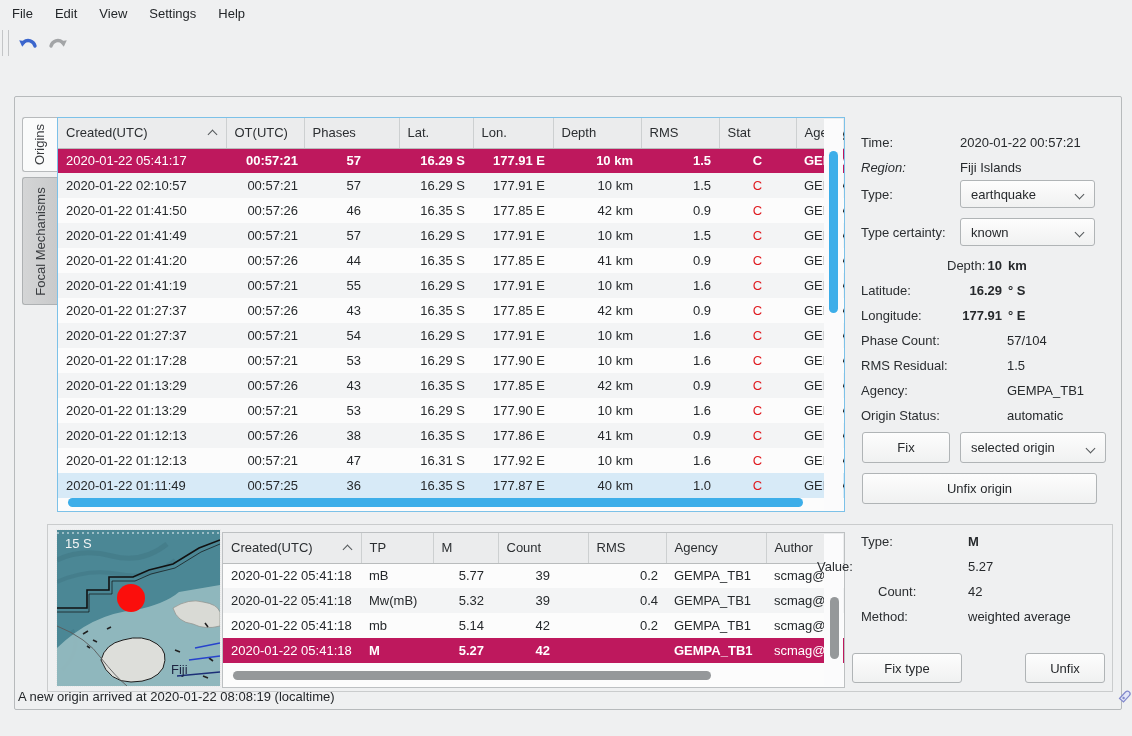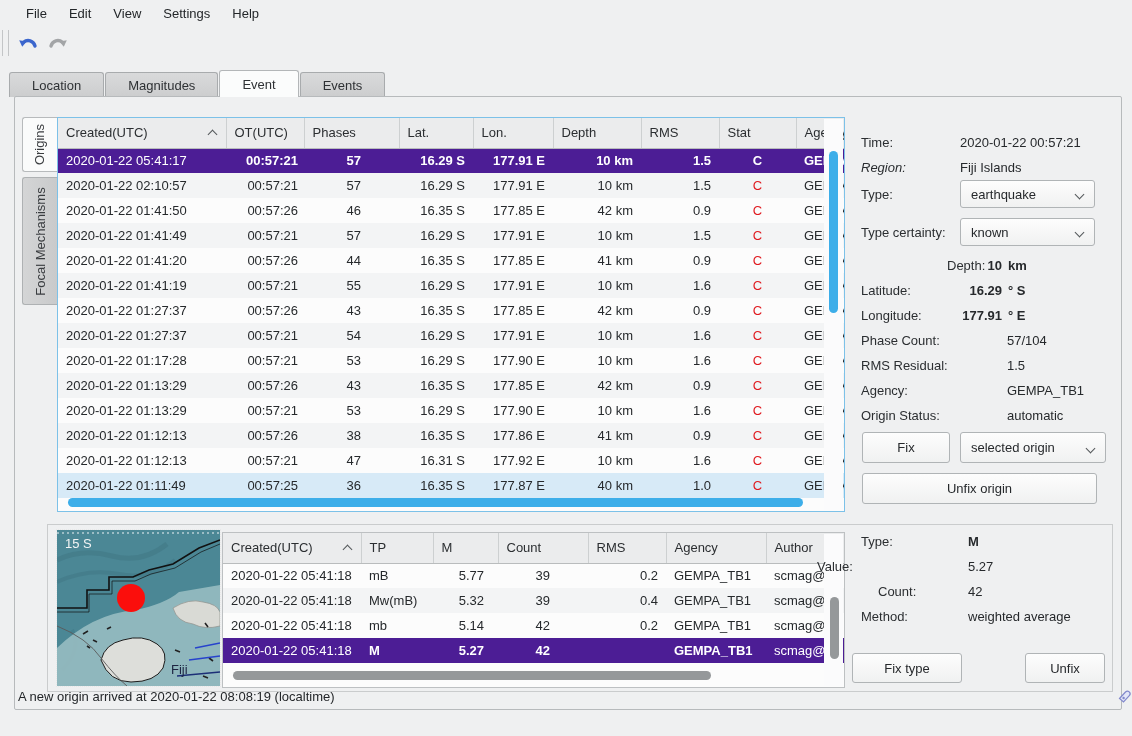--- a/index.html
+++ b/index.html
@@ -4,21 +4,21 @@
 <style>
   * { box-sizing: border-box; margin: 0; padding: 0; }
   html,body { width:1132px; height:736px; }
   body {
     font-family: "Liberation Sans", sans-serif;
     font-size: 13px; color:#26292c; background:#eff0f1; overflow:hidden;
   }
   .app { position:relative; width:1132px; height:736px; }
 
   
-  .menubar { position:absolute; left:0; top:0; width:100%; height:26px; display:flex; align-items:center; padding-left:15px; }
+  .menubar { position:absolute; left:0; top:0; width:100%; height:26px; display:flex; align-items:center; padding-left:1px; }
   .menu-item { padding:4px 11px; color:#232629; cursor:default; }
 
   
   .toolbar { position:absolute; left:0; top:26px; width:100%; height:34px; display:flex; align-items:center; }
   .tool-handle { width:7px; height:26px; border-left:1px solid #c3c5c7; border-right:1px solid #c3c5c7; margin:0 6px 0 2px; }
   .tool-btn { width:26px; height:26px; display:flex; align-items:center; justify-content:center; margin-right:4px; }
 
   
   .tabbar { position:absolute; left:9px; top:70px; height:27px; display:flex; align-items:flex-end; }
   .tab {
@@ -43,21 +43,21 @@
   .tablebox { position:absolute; background:#fcfcfc; overflow:hidden; }
   .tablebox.focusblue { border:1px solid #7cc1e8; }
   .tablebox.plain { border:1px solid #bdc0c2; }
   table { border-collapse:collapse; table-layout:fixed; }
   th {
     height:30px; background:#ebeced; border-right:1px solid #cdd0d1; border-bottom:1px solid #b9bcbd;
     font-weight:normal; text-align:left; padding:0 0 0 8px; color:#2b2e31; position:relative; white-space:nowrap; overflow:hidden;
   }
   td { height:25px; padding:0 8px; white-space:nowrap; overflow:hidden; color:#26292c; }
   tbody tr:nth-child(even) { background:#f3f4f5; }
-  tbody tr.selected { background:#4c1d95; }
+  tbody tr.selected { background:#be185d; }
   tbody tr.selected td { color:#ffffff; }
   tbody tr.selected td.boldsel { font-weight:bold; }
   tbody tr.hl { background:#d7eaf7; }
   td.al-l { text-align:left; }
   td.al-r { text-align:right; }
   td.al-r6 { text-align:right; padding-right:6px; }
   td.al-r14 { text-align:right; padding-right:14px; }
   td.al-r38 { text-align:right; padding-right:38px; }
   td.al-c { text-align:center; }
   td.statred { color:#e0191f; }
@@ -120,26 +120,20 @@
       </svg>
     </div>
     <div class="tool-btn">
       <svg width="22" height="20" viewBox="0 0 22 20">
         <path d="M4 13 C5.5 7.5 11.5 6 15.5 9.3" stroke="#a3a5a7" stroke-width="3.4" fill="none" stroke-linecap="round"></path>
         <polygon points="19.8,7.2 12.4,8.4 16.8,13.8" fill="#a3a5a7"></polygon>
       </svg>
     </div>
   </div>
 
-  <div class="tabbar">
-    <div class="tab">Location</div>
-    <div class="tab">Magnitudes</div>
-    <div class="tab active">Event</div>
-    <div class="tab">Events</div>
-  </div>
 
   <div class="page"></div>
 
   <div class="vtab active" style="left:22px; top:117px; width:35px; height:55px;">
     <span>Origins</span>
   </div>
   <div class="vtab inactive" style="left:22px; top:177px; width:35px; height:128px;">
     <span>Focal Mechanisms</span>
   </div>
 

